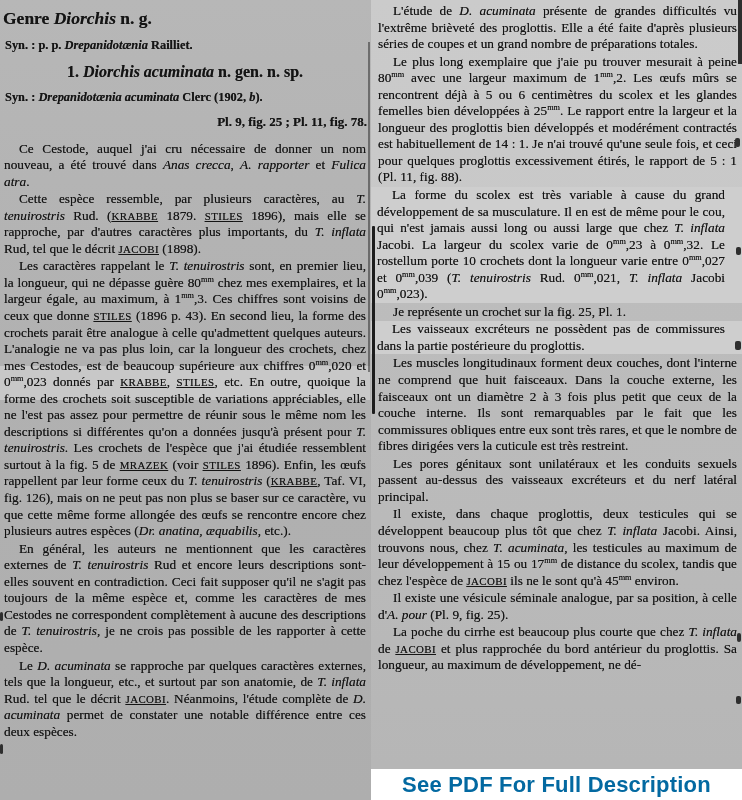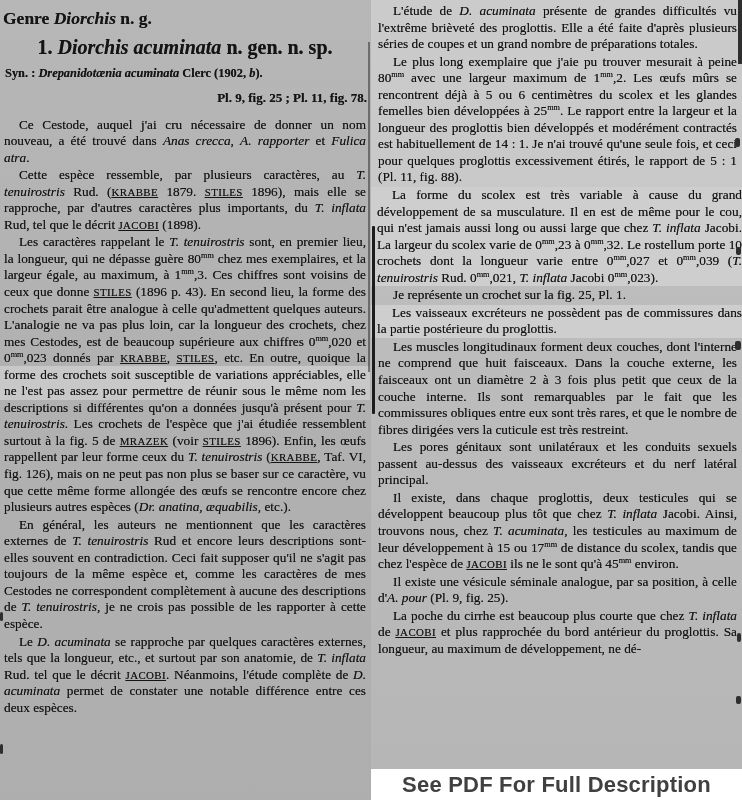--- a/index.html
+++ b/index.html
@@ -12,27 +12,27 @@
   .col{position:absolute;top:0;height:800px;width:371px;}
   .col-left{left:0;background:linear-gradient(180deg,#b7b7b7 0%,#b1b1b1 45%,#aeaeae 100%);}
   .col-right{left:371px;background:linear-gradient(180deg,#cbcbcb 0px,#c8c8c8 215px,#bdbdbd 230px,#bababa 520px,#b6b6b6 765px,#b6b6b6 100%);}
   .col-inner{position:relative;z-index:1;padding:4px 4px 0 3px;}
   .col-right .col-inner{padding:2px 4px 0 6px;}
 
   p{margin:1px;text-align:justify;text-indent:15px;
     font-size:13.3px;line-height:16.55px;
     text-shadow:0 0 0.6px rgba(10,10,10,0.6);}
   p.title{text-align:left;text-indent:0;font-size:17.5px;font-weight:bold;line-height:20px;margin:4px 0 10px;}
-  p.subtitle{text-align:center;text-indent:0;font-size:20px;font-weight:bold;line-height:19px;margin:5px 0 9px;}
+  p.subtitle{text-align:center;text-indent:0;font-size:16px;font-weight:bold;line-height:19px;margin:5px 0 9px;}
   p.syn{text-align:left;text-indent:0;font-size:12.4px;font-weight:bold;line-height:15px;margin:0 0 9px;padding-left:2px;}
   p.figline{text-align:right;text-indent:0;font-size:13px;font-weight:bold;margin:2px 0 10px;}
   .it{font-style:italic;}
   .sc{font-size:0.82em;letter-spacing:0.4px;text-decoration:underline;}
   .sup{font-size:0.62em;vertical-align:super;line-height:0;letter-spacing:0;}
-  .hl{background:#cecece;margin-left:-6px;padding-left:6px;margin-right:-4px;padding-right:0;}
+  .hl{background:#cecece;margin-left:-6px;padding-left:6px;margin-right:-4px;padding-right:17px;}
 
   .left-hl-band{position:absolute;left:0;top:366px;width:370px;height:34px;background:#c8c8c8;z-index:0;}
   .gutter-line{position:absolute;left:372px;top:226px;width:3px;height:188px;background:#1c1c1c;border-radius:1px;z-index:2;}
   .column-divider{position:absolute;left:368px;top:42px;width:2px;height:330px;background:rgba(35,35,35,0.5);z-index:2;}
   .artifact{position:absolute;background:#2e2e2e;border-radius:2px;z-index:2;}
   .a1{left:738px;top:0;width:4px;height:64px;border-radius:0;}
   .a2{left:735px;top:138px;width:5px;height:9px;}
   .a3{left:736px;top:247px;width:5px;height:8px;}
   .a4{left:735px;top:341px;width:6px;height:9px;}
   .a5{left:737px;top:633px;width:4px;height:9px;}
@@ -46,20 +46,21 @@
 </style>
 </head>
 <body>
 
 <div class="page">
 
   <div class="col col-left">
     <div class="left-hl-band"></div>
     <div class="col-inner">
         <p class="title">Genre <span class="it">Diorchis</span> n. g.</p>
+        <p class="syn">Syn. : p. p. <span class="it">Drepanidotænia</span> Railliet.</p>
         <p class="subtitle">1. <span class="it">Diorchis acuminata</span> n. gen. n. sp.</p>
         <p class="syn">Syn. : <span class="it">Drepanidotænia acuminata</span> Clerc (1902, <span class="it">b</span>).</p>
         <p class="figline">Pl. 9, fig. 25 ; Pl. 11, fig. 78.</p>
         <p class="para">Ce Cestode, auquel j'ai cru nécessaire de donner un nom nouveau, a été trouvé dans <span class="it">Anas crecca</span>, <span class="it">A. rapporter</span> et <span class="it">Fulica atra</span>.</p>
         <p class="para">Cette espèce ressemble, par plusieurs caractères, au <span class="it">T. tenuirostris</span> Rud. (<span class="sc">KRABBE</span> 1879. <span class="sc">STILES</span> 1896), mais elle se rapproche, par d'autres caractères plus importants, du <span class="it">T. inflata</span> Rud, tel que le décrit <span class="sc">JACOBI</span> (1898).</p>
         <p class="para">Les caractères rappelant le <span class="it">T. tenuirostris</span> sont, en premier lieu, la longueur, qui ne dépasse guère 80<span class="sup">mm</span> chez mes exemplaires, et la largeur égale, au maximum, à 1<span class="sup">mm</span>,3. Ces chiffres sont voisins de ceux que donne <span class="sc">STILES</span> (1896 p. 43). En second lieu, la forme des crochets parait être analogue à celle qu'admettent quelques auteurs. L'analogie ne va pas plus loin, car la longueur des crochets, chez mes Cestodes, est de beaucoup supérieure aux chiffres 0<span class="sup">mm</span>,020 et 0<span class="sup">mm</span>,023 donnés par <span class="sc">KRABBE</span>, <span class="sc">STILES</span>, etc. En outre, quoique la forme des crochets soit susceptible de variations appréciables, elle ne l'est pas assez pour permettre de réunir sous le même nom les descriptions si différentes qu'on a données jusqu'à présent pour <span class="it">T. tenuirostris</span>. Les crochets de l'espèce que j'ai étudiée ressemblent surtout à la fig. 5 de <span class="sc">MRAZEK</span> (voir <span class="sc">STILES</span> 1896). Enfin, les œufs rappellent par leur forme ceux du <span class="it">T. tenuirostris</span> (<span class="sc">KRABBE</span>, Taf. VI, fig. 126), mais on ne peut pas non plus se baser sur ce caractère, vu que cette même forme allongée des œufs se rencontre encore chez plusieurs autres espèces (<span class="it">Dr. anatina, æquabilis</span>, etc.).</p>
         <p class="para">En général, les auteurs ne mentionnent que les caractères externes de <span class="it">T. tenuirostris</span> Rud et encore leurs descriptions sont-elles souvent en contradiction. Ceci fait supposer qu'il ne s'agit pas toujours de la même espèce et, comme les caractères de mes Cestodes ne correspondent complètement à aucune des descriptions de <span class="it">T. tenuirostris</span>, je ne crois pas possible de les rapporter à cette espèce.</p>
         <p class="para">Le <span class="it">D. acuminata</span> se rapproche par quelques caractères externes, tels que la longueur, etc., et surtout par son anatomie, de <span class="it">T. inflata</span> Rud. tel que le décrit <span class="sc">JACOBI</span>. Néanmoins, l'étude complète de <span class="it">D. acuminata</span> permet de constater une notable différence entre ces deux espèces.</p>
       </div>
   </div>
@@ -85,16 +86,16 @@
   <div class="artifact a1"></div>
   <div class="artifact a2"></div>
   <div class="artifact a3"></div>
   <div class="artifact a4"></div>
   <div class="artifact a5"></div>
   <div class="artifact a6"></div>
   <div class="artifact a7"></div>
   <div class="artifact a8"></div>
 
   <div class="banner" style="background: rgb(255, 255, 255);">
-    <span class="banner-text" style="color: #404040;">See PDF For Full Description</span>
+    <span class="banner-text" style="color: #0369a1;">See PDF For Full Description</span>
   </div>
 
 </div>
 
 </body></html>

